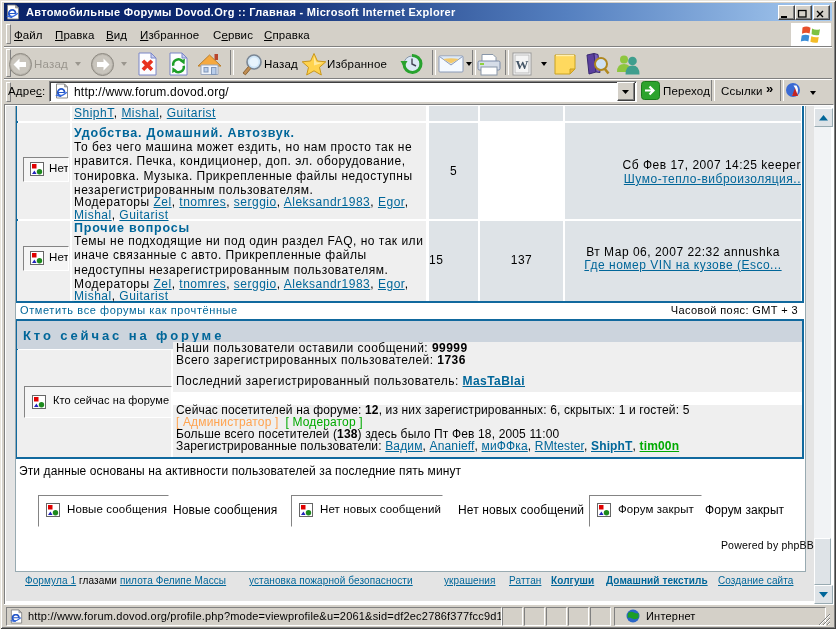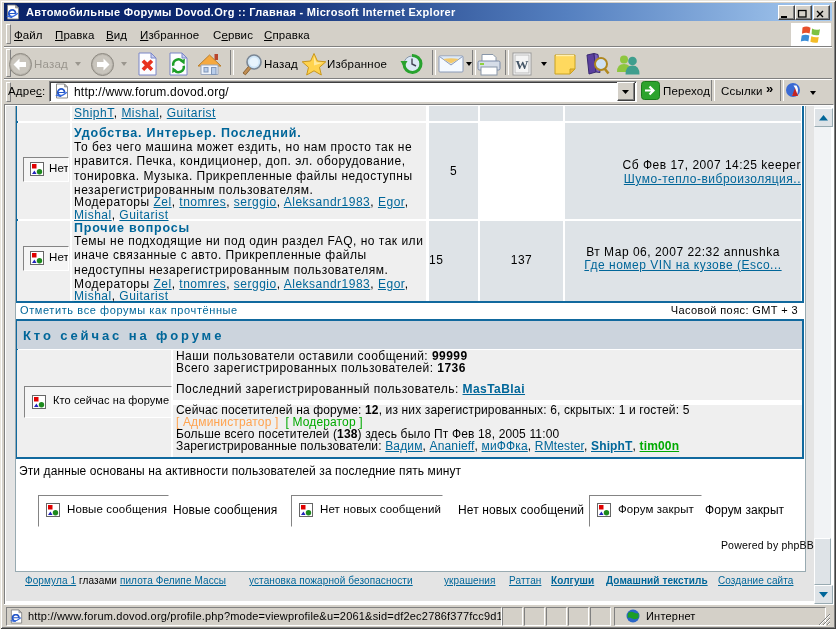--- a/index.html
+++ b/index.html
@@ -270,21 +270,21 @@
       <div class="cell row1" style="left:11px;top:0;width:53px;height:15px"></div>
       <div class="cell row1" style="left:66px;top:0;width:354px;height:15px">
         <div class="t" style="left:2px;top:1px;line-height:13px"><a class="l" href="#">ShiphT</a>, <a class="l" href="#">Mishal</a>, <a class="l" href="#">Guitarist</a></div>
       </div>
       <div class="cell row2" style="left:423px;top:0;width:49px;height:15px"></div>
       <div class="cell row2" style="left:474px;top:0;width:83px;height:15px"></div>
       <div class="cell row2" style="left:559px;top:0;width:236px;height:15px"></div>
 
       <div class="cell row1" style="left:11px;top:17px;width:53px;height:96px"></div>
       <div class="cell row1" style="left:66px;top:17px;width:354px;height:96px">
-        <div class="ftitle" style="left:2px;top:3px">Удобства. Интерьер. Последний.</div>
+        <div class="ftitle" style="left:2px;top:3px">Удобства. Домашний. Автозвук.</div>
         <div class="t" style="left:2px;top:17px;line-height:14.35px">То без чего машина может ездить, но нам просто так не<br>нравится. Печка, кондиционер, доп. эл. оборудование,<br>тонировка. Музыка. Прикрепленные файлы недоступны<br>незарегистрированным пользователям.</div>
         <div class="t" style="left:2px;top:73px;line-height:13px">Модераторы <a class="l" href="#">Zel</a>, <a class="l" href="#">tnomres</a>, <a class="l" href="#">serggio</a>, <a class="l" href="#">Aleksandr1983</a>, <a class="l" href="#">Egor</a>,<br><a class="l" href="#">Mishal</a>, <a class="l" href="#">Guitarist</a></div>
       </div>
       <div class="cell row2" style="left:423px;top:17px;width:49px;height:96px">
           <div class="t" style="width:100%;top:41px;text-align:center">5</div>
         </div>
       <div class="cell row2" style="left:559px;top:17px;width:236px;height:96px">
         <div class="t" style="width:100%;top:35px;line-height:14px;text-align:right">Сб Фев 17, 2007 14:25 keeper<br><a class="l" href="#">Шумо-тепло-виброизоляция..</a></div>
       </div>
 
@@ -336,21 +336,21 @@
       <div class="cell row1" style="left:11px;top:244px;width:154px;height:107px"></div>
       <div class="brok" style="left:18px;top:280px;width:146px;height:30px">
         <svg class="abs" style="left:7px;top:8px" width="14" height="14" viewBox="0 0 14 14">
             <rect x="0.5" y="0.5" width="13" height="13" fill="#fff" stroke="#666"></rect>
             <rect x="2" y="2" width="4.5" height="4.5" fill="#e00000"></rect>
             <circle cx="9.5" cy="9.8" r="2.7" fill="#1e8a1e"></circle>
             <path d="M2 12 L4.4 8.6 L6.6 12 Z" fill="#2222bb"></path>
           </svg>
         <div class="alt" style="left:28px;top:7px;font-size:11px">Кто сейчас на форуме</div>
       </div>
-      <div class="cell row1" style="left:167px;top:244px;width:629px;height:50px">
+      <div class="cell row1" style="left:167px;top:236px;width:629px;height:50px">
         <div class="t" style="left:3px;top:0px;line-height:12px;letter-spacing:0.45px">Наши пользователи оставили сообщений: <b>99999</b><br>Всего зарегистрированных пользователей: <b>1736</b></div>
         <div class="t" style="left:3px;top:33px;line-height:12px;letter-spacing:0.45px">Последний зарегистрированный пользователь: <a class="l" href="#"><b>MasTaBlai</b></a></div>
       </div>
       <div class="cell row1" style="left:167px;top:299px;width:629px;height:52px">
         <div class="t" style="left:3px;top:0px;line-height:11.85px;letter-spacing:0.15px">Сейчас посетителей на форуме: <b>12</b>, из них зарегистрированных: 6, скрытых: 1 и гостей: 5<br><span style="color:#FFA34F">[ Администратор ]</span>&nbsp;&nbsp;<span style="color:#00AA00">[ Модератор ]</span><br>Больше всего посетителей (<b>138</b>) здесь было Пт Фев 18, 2005 11:00<br>Зарегистрированные пользователи: <a class="l" href="#">Вадим</a>, <a class="l" href="#">Ananieff</a>, <a class="l" href="#">миФФка</a>, <a class="l" href="#">RMtester</a>, <a class="l" href="#"><b>ShiphT</b></a>, <a class="l" href="#" style="color:#00AA00"><b>tim00n</b></a></div>
       </div>
 
       <div class="t" style="left:13px;top:358px;letter-spacing:0.1px">Эти данные основаны на активности пользователей за последние пять минут</div>
 
       <div class="brok" style="left:32px;top:389px;width:129px;height:30px;background:#fff">

